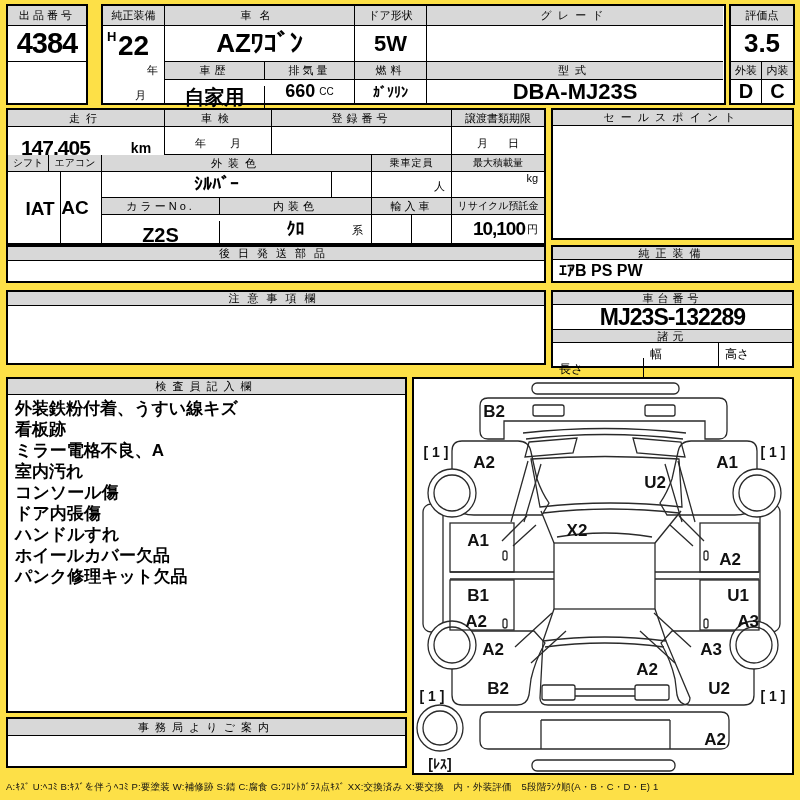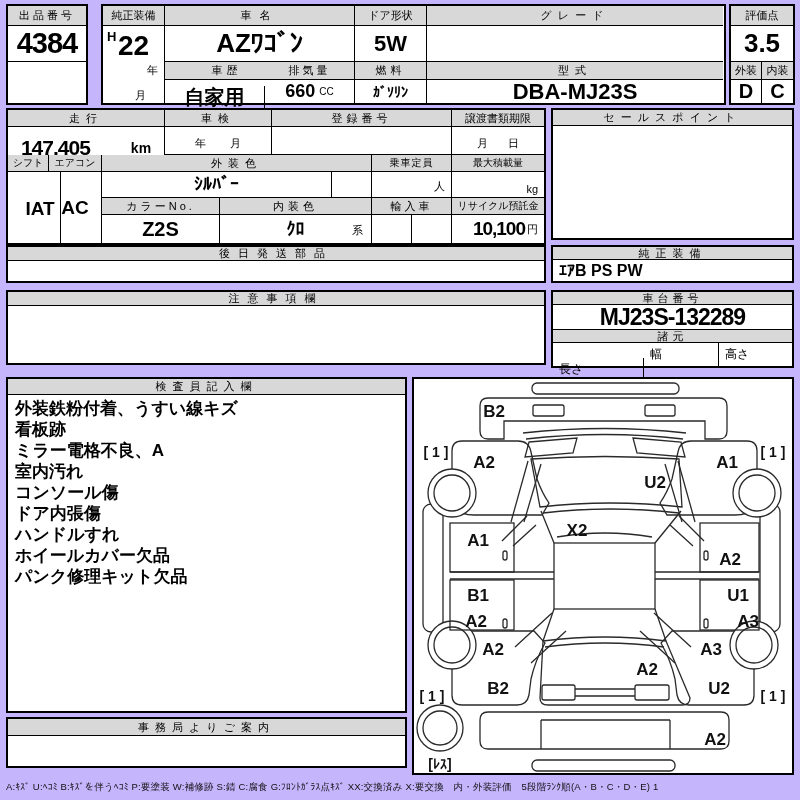--- a/index.html
+++ b/index.html
@@ -1,17 +1,17 @@
 <!DOCTYPE html>
 <html><head>
 <meta charset="utf-8">
 <style>
   * { margin:0; padding:0; box-sizing:border-box; }
   body { background:#fff; font-family:"Liberation Sans","DejaVu Sans",sans-serif; color:#000; }
-  #sheet { position:relative; width:800px; height:800px; background:#c4b5fd; overflow:hidden; }
+  #sheet { position:relative; width:800px; height:800px; background:#fde047; overflow:hidden; }
   .box { position:absolute; border:2px solid #000; background:#fff; }
   .cell { position:absolute; display:flex; align-items:center; justify-content:center; overflow:hidden; }
   .hdr { background:#d8d8d8; font-size:11px; }
   .br { border-right:1px solid #000; }
   .bb { border-bottom:1px solid #000; }
   .b { font-weight:bold; } .ls3{letter-spacing:3px;} .ls4{letter-spacing:4px;}
   .ls6{letter-spacing:6px;} .ls8{letter-spacing:8px;}
   .unit { font-size:11px; font-weight:bold; margin-left:20px; }
   .small { font-size:11px; }
   .right { justify-content:flex-end; padding-right:6px; }
@@ -35,21 +35,21 @@
   <div class="box" style="left:101px;top:4px;width:625px;height:101px;">
     <div class="cell hdr bb br" style="left:0;top:0;width:62px;height:20px;">純正装備</div>
     <div class="cell br" style="left:0;top:20px;width:62px;height:77px;">
       <span class="b" style="position:absolute;left:4px;top:3px;font-size:13px;">H</span>
       <span class="b" style="position:absolute;left:15px;top:4px;font-size:28px;">22</span>
       <span class="small" style="position:absolute;right:6px;top:37px;">年</span>
       <span class="small" style="position:absolute;right:18px;top:62px;">月</span>
     </div>
     <div class="cell hdr bb br ls8" style="left:62px;top:0;width:190px;height:20px;">車名</div>
     <div class="cell bb br b" style="left:62px;top:20px;width:190px;height:36px;font-size:26px;">AZﾜｺﾞﾝ</div>
-    <div class="cell hdr bb br ls4" style="left:62px;top:56px;width:124px;height:18px;">車歴</div>
+    <div class="cell hdr bb br ls4" style="left:62px;top:56px;width:100px;height:18px;">車歴</div>
     <div class="cell hdr bb br ls3" style="left:162px;top:56px;width:90px;height:18px;">排気量</div>
     <div class="cell br b" style="left:62px;top:80px;width:100px;height:23px;font-size:20px;">自家用</div>
     <div class="cell br" style="left:162px;top:74px;width:90px;height:23px;">
       <span class="b" style="font-size:18px;">660</span>
       <span style="font-size:10px;margin-left:4px;">CC</span>
     </div>
     <div class="cell hdr bb br" style="left:252px;top:0;width:72px;height:20px;">ドア形状</div>
     <div class="cell bb br b" style="left:252px;top:20px;width:72px;height:36px;font-size:22px;">5W</div>
     <div class="cell hdr bb br ls4" style="left:252px;top:56px;width:72px;height:18px;">燃料</div>
     <div class="cell br b" style="left:252px;top:74px;width:72px;height:23px;font-size:14px;">ｶﾞｿﾘﾝ</div>
@@ -88,35 +88,35 @@
     </div>
     <div class="cell hdr bb br" style="left:0;top:45px;width:41px;height:17px;font-size:10px;">シフト</div>
     <div class="cell hdr bb br" style="left:41px;top:45px;width:53px;height:17px;font-size:10px;">エアコン</div>
     <div class="cell br b" style="left:12px;top:62px;width:41px;height:73px;font-size:19px;">IAT</div>
     <div class="cell br b" style="left:41px;top:62px;width:53px;height:71px;font-size:19px;">AC</div>
     <div class="cell hdr bb br ls6" style="left:94px;top:45px;width:270px;height:17px;">外装色</div>
     <div class="cell bb br b" style="left:94px;top:62px;width:230px;height:26px;font-size:18px;">ｼﾙﾊﾞｰ</div>
     <div class="cell bb br" style="left:324px;top:62px;width:40px;height:26px;"></div>
     <div class="cell hdr bb br ls3" style="left:94px;top:88px;width:118px;height:17px;">カラーNo.</div>
     <div class="cell hdr bb br ls4" style="left:212px;top:88px;width:152px;height:17px;">内装色</div>
-    <div class="cell br b" style="left:94px;top:105px;width:118px;height:28px;font-size:20px;">Z2S</div>
+    <div class="cell br b" style="left:94px;top:111px;width:118px;height:28px;font-size:20px;">Z2S</div>
     <div class="cell br" style="left:212px;top:105px;width:152px;height:28px;">
       <span class="b" style="font-size:18px;">ｸﾛ</span>
       <span class="small" style="position:absolute;right:8px;bottom:5px;">系</span>
     </div>
     <div class="cell hdr bb br" style="left:364px;top:45px;width:80px;height:17px;font-size:10px;letter-spacing:1px;">乗車定員</div>
     <div class="cell bb br small right" style="left:364px;top:62px;width:80px;height:26px;align-items:flex-end;padding-bottom:3px;">
       <span></span>
       <span>人</span>
     </div>
     <div class="cell hdr bb br ls3" style="left:364px;top:88px;width:80px;height:17px;">輸入車</div>
     <div class="cell br" style="left:364px;top:105px;width:40px;height:28px;"></div>
     <div class="cell br" style="left:404px;top:105px;width:40px;height:28px;"></div>
     <div class="cell hdr bb" style="left:444px;top:45px;width:92px;height:17px;font-size:10px;">最大積載量</div>
-    <div class="cell bb small right" style="left:444px;top:62px;width:92px;height:26px;align-items:flex-end;padding-bottom:2px;">
+    <div class="cell bb small right" style="left:444px;top:62px;width:92px;height:26px;align-items:flex-end;padding-bottom:13px;">
       <span></span>
       <span>kg</span>
     </div>
     <div class="cell hdr bb" style="left:444px;top:88px;width:92px;height:17px;font-size:10px;">リサイクル預託金</div>
     <div class="cell right" style="left:444px;top:105px;width:92px;height:28px;">
       <span class="b" style="font-size:19px;letter-spacing:-1px;">10,100</span>
       <span class="small" style="margin-left:2px;">円</span>
     </div>
   </div>
 

